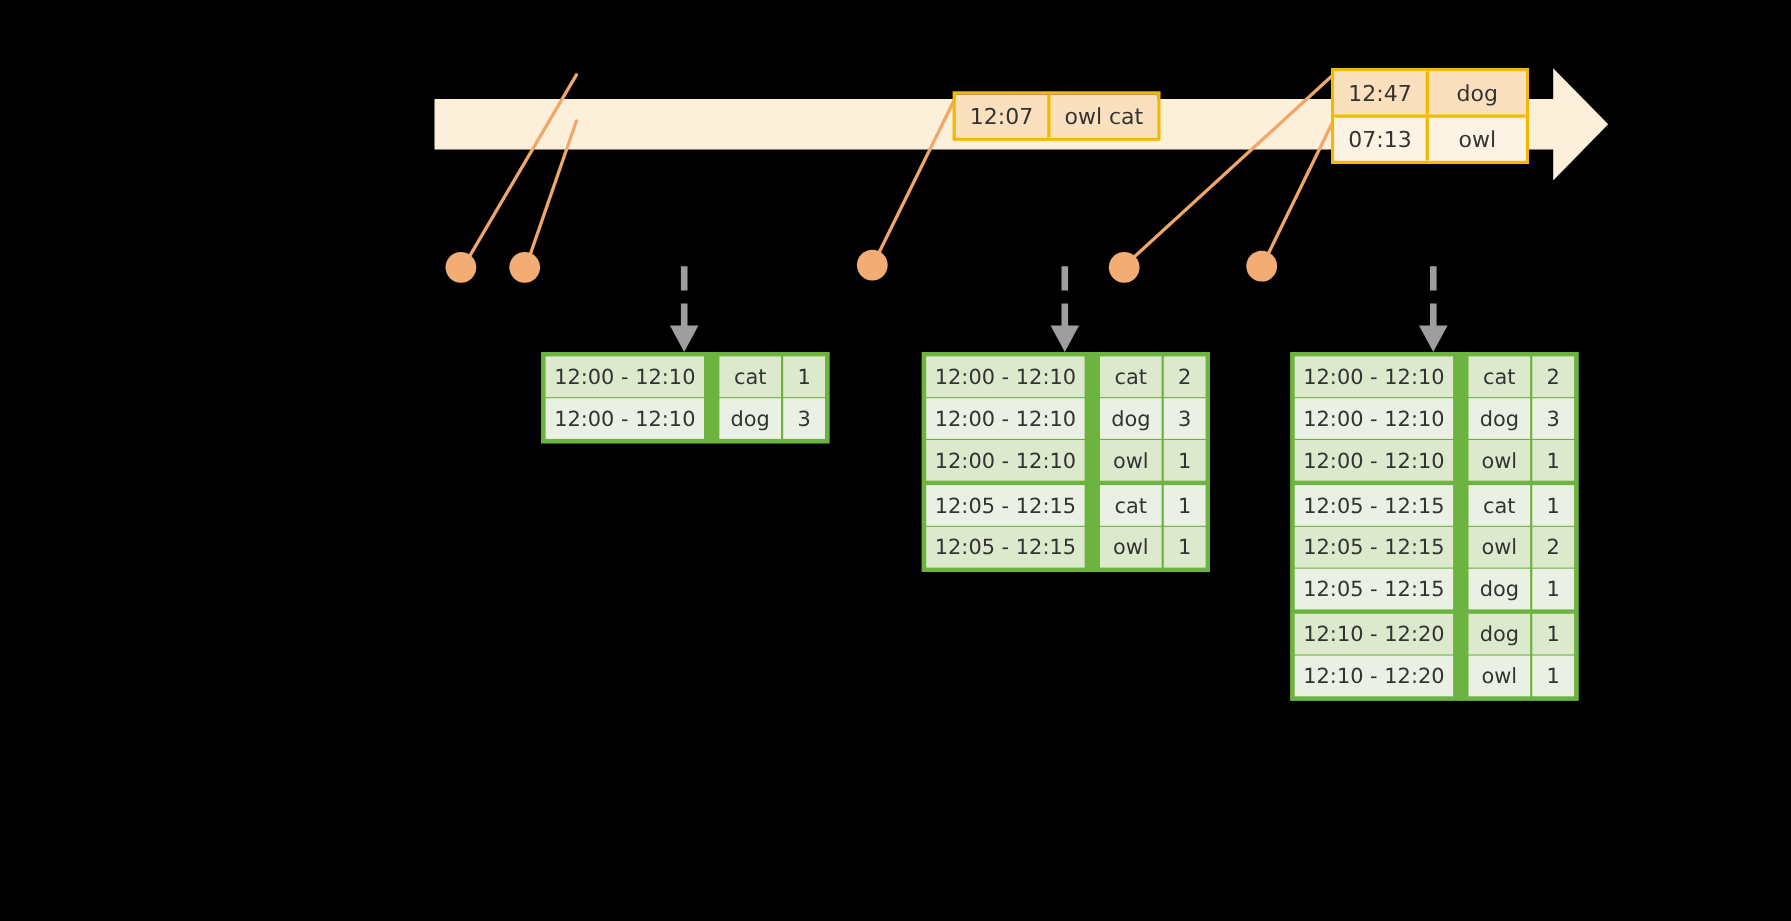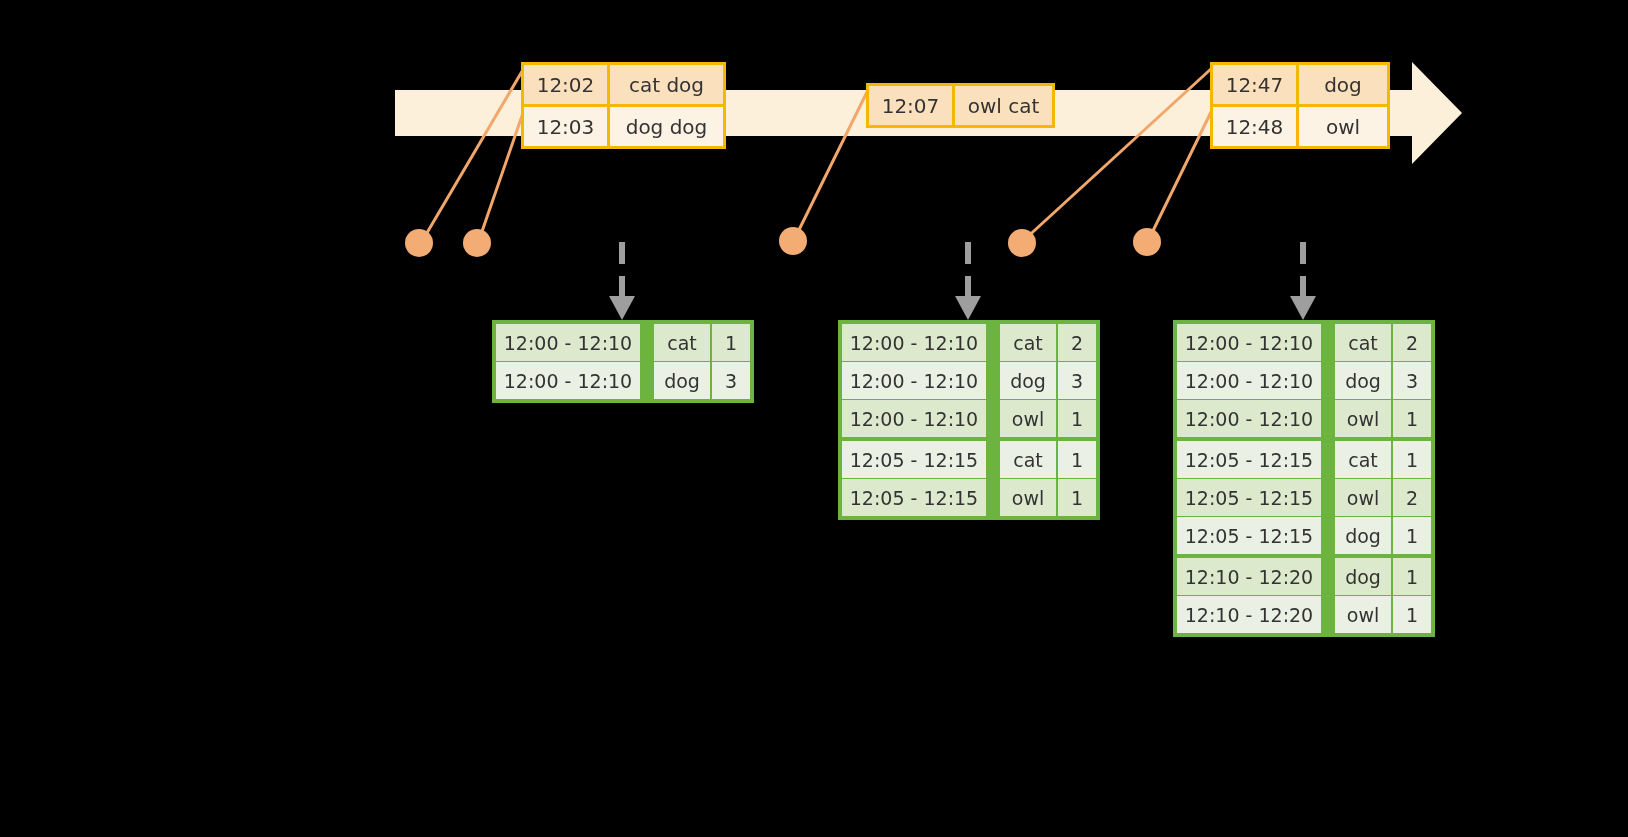--- a/index.html
+++ b/index.html
@@ -136,45 +136,35 @@
         <line x1="968" y1="242" x2="968" y2="298" stroke="#9e9e9e" stroke-width="6" stroke-dasharray="22,12"></line>
         <path d="M 955,296 L 981,296 L 968,320 Z" fill="#9e9e9e"></path>
       </g>
       <g>
         <line x1="1303" y1="242" x2="1303" y2="298" stroke="#9e9e9e" stroke-width="6" stroke-dasharray="22,12"></line>
         <path d="M 1290,296 L 1316,296 L 1303,320 Z" fill="#9e9e9e"></path>
       </g>
     </g>
   </svg>
 
-  <div class="event-box" style="left:521px; top:62px; width:205px;">
-    <div class="event-row shade">
-      <span class="event-time">12:02</span>
-      <span class="event-words">cat dog</span>
-    </div>
-    <div class="event-row plain">
-      <span class="event-time">12:03</span>
-      <span class="event-words">dog dog</span>
-    </div>
-  </div>
 
   <div class="event-box" style="left:866px; top:83px; width:189px;">
     <div class="event-row shade">
       <span class="event-time">12:07</span>
       <span class="event-words">owl cat</span>
     </div>
   </div>
 
   <div class="event-box" style="left:1210px; top:62px; width:180px;">
     <div class="event-row shade">
       <span class="event-time">12:47</span>
       <span class="event-words">dog</span>
     </div>
     <div class="event-row plain">
-      <span class="event-time">12:48</span>
+      <span class="event-time">07:13</span>
       <span class="event-words">owl</span>
     </div>
   </div>
 
   <div class="result-table tbl-left" id="tbl0" style="left:492px; top:320px;">
       <div class="res-row a">
         <span class="rc win">12:00 - 12:10</span>
         <span class="rc word">cat</span>
         <span class="rc cnt">1</span>
       </div>

